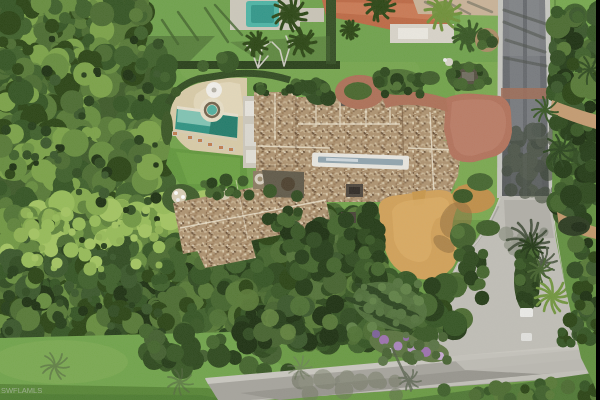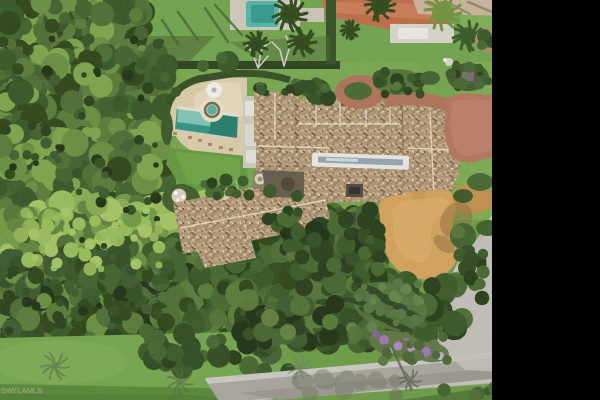--- a/index.html
+++ b/index.html
@@ -1,16 +1,16 @@
 <!DOCTYPE html>
 <html><head>
 <meta charset="utf-8">
 <style>
 html,body{margin:0;padding:0;background:#000;font-family:"Liberation Sans",sans-serif;}
-#scene{width:492px;height:400px;overflow:hidden;position:relative;}
+#scene{width:596px;height:400px;overflow:hidden;position:relative;}
 </style>
 </head>
 <body>
 <div id="scene">
 <svg width="600" height="400" viewBox="0 0 600 400" xmlns="http://www.w3.org/2000/svg">
 <defs>
 <filter id="grain" x="0" y="0" width="100%" height="100%">
 <feTurbulence type="fractalNoise" baseFrequency="0.9" numOctaves="2" seed="7" result="n"></feTurbulence>
 <feColorMatrix in="n" type="matrix" values="0 0 0 0 0.5  0 0 0 0 0.5  0 0 0 0 0.5  0.6 0.6 0.6 0 0"></feColorMatrix>
 </filter>

